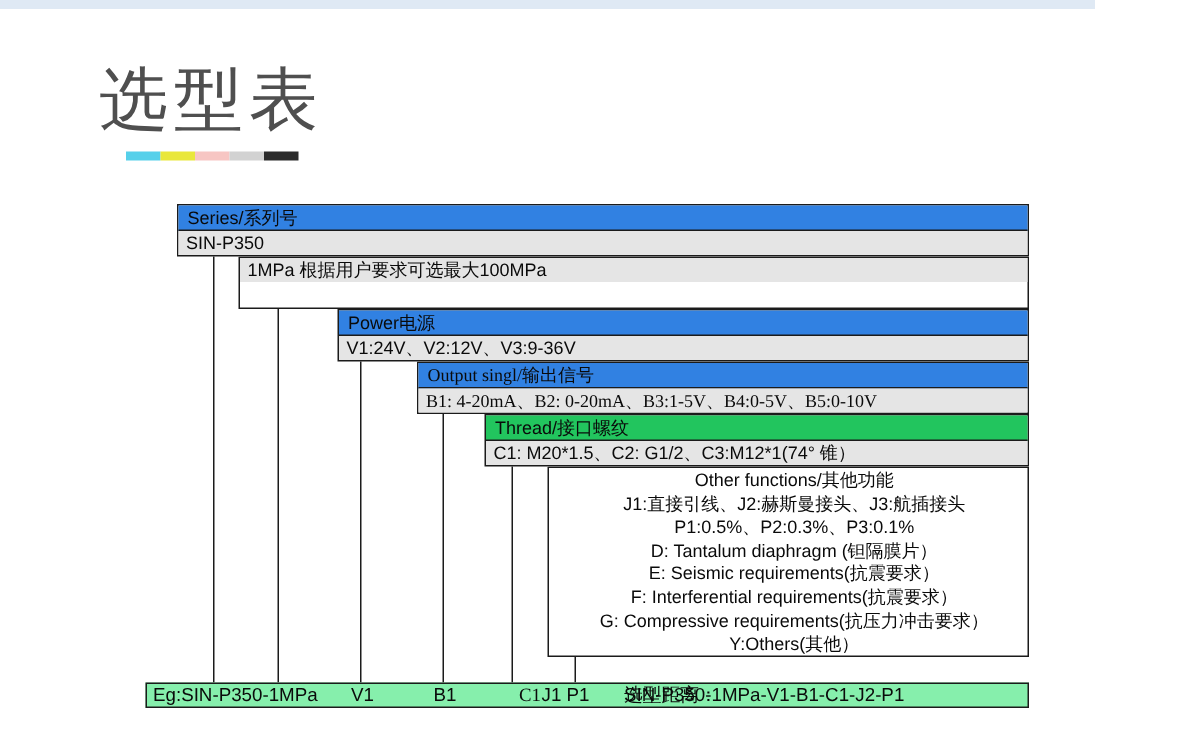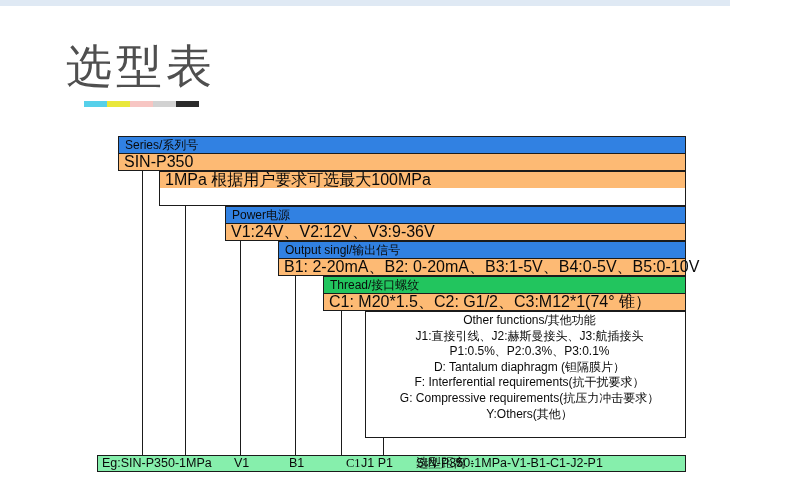--- a/index.html
+++ b/index.html
@@ -8,26 +8,26 @@
   .topband{position:absolute;left:0;top:0;width:790px;height:6px;background:#dfe9f4;}
   .page-title{position:absolute;left:66px;top:36px;font-size:46px;color:#4f4f4f;
               letter-spacing:4px;font-weight:400;}
   .ubar{position:absolute;top:101px;height:6px;}
   .useg{position:absolute;top:0;width:23px;height:6px;}
   .u0{left:0}.u1{left:23px}.u2{left:46px}.u3{left:69px}.u4{left:92px}
 
   .level{position:absolute;box-sizing:border-box;height:35px;border:1px solid #1b1b1b;background:#fff;}
   .level .hd{height:16px;line-height:16px;border-bottom:1px solid #1b1b1b;
              color:#0a0a0a;font-size:12px;padding-left:6px;white-space:nowrap;}
-  .level .val{height:16px;line-height:16px;font-size:16px;color:#0a0a0a;
-              padding-left:5px;background:#fdba74;white-space:nowrap;}
+  .level .val{height:16px;line-height:16px;font-size:12px;color:#0a0a0a;
+              padding-left:5px;background:#e5e5e5;white-space:nowrap;}
   .lv1{left:118px;top:136px;width:568px;}
   .lv2{left:159px;top:171px;width:527px;}
   .lv3{left:225px;top:206px;width:461px;}
-  .lv4{left:278px;top:241px;width:408px;}
+  .lv4{left:278px;top:241px;width:408px;font-family:Liberation Serif, serif;}
   .lv5{left:323px;top:276px;width:363px;}
 
   .otherbox{position:absolute;left:365px;top:311px;width:321px;height:127px;
             box-sizing:border-box;border:1px solid #1b1b1b;background:#fff;
             padding:1px 0 0 8px;font-size:12px;color:#0a0a0a;text-align:center;}
   .otherbox .ln{height:15.6px;line-height:15.6px;white-space:nowrap;}
 
   .vline{position:absolute;width:1px;background:#1b1b1b;}
   .vl1{left:142px;top:170px;height:285px;}
   .vl2{left:185px;top:205px;height:250px;}
@@ -79,34 +79,35 @@
     <div class="val">1MPa 根据用户要求可选最大100MPa</div>
   </div>
 
   <div class="level lv3">
     <div class="hd" style="background: rgb(49, 129, 226);">Power电源</div>
     <div class="val">V1:24V、V2:12V、V3:9-36V</div>
   </div>
 
   <div class="level lv4">
     <div class="hd" style="background: rgb(49, 129, 226);">Output singl/输出信号</div>
-    <div class="val">B1: 2-20mA、B2: 0-20mA、B3:1-5V、B4:0-5V、B5:0-10V</div>
+    <div class="val">B1: 4-20mA、B2: 0-20mA、B3:1-5V、B4:0-5V、B5:0-10V</div>
   </div>
 
   <div class="level lv5">
     <div class="hd" style="background: #22c55e;">Thread/接口螺纹</div>
     <div class="val">C1: M20*1.5、C2:  G1/2、C3:M12*1(74° 锥）</div>
   </div>
 
   <div class="otherbox">
     <div class="ln">Other functions/其他功能</div>
     <div class="ln">J1:直接引线、J2:赫斯曼接头、J3:航插接头</div>
     <div class="ln">P1:0.5%、P2:0.3%、P3:0.1%</div>
     <div class="ln">D: Tantalum diaphragm (钽隔膜片）</div>
-    <div class="ln">F: Interferential  requirements(抗干扰要求）</div>
+    <div class="ln">E: Seismic requirements(抗震要求）</div>
+    <div class="ln">F: Interferential  requirements(抗震要求）</div>
     <div class="ln">G: Compressive requirements(抗压力冲击要求）</div>
     <div class="ln">Y:Others(其他）</div>
   </div>
 
   <div class="egrow" style="background: #86efac;">
     <span class="eg-model">Eg:SIN-P350-1MPa</span>
     <span class="eg-v">V1</span>
     <span class="eg-b">B1</span>
     <span class="eg-c">C1</span>
     <span class="eg-j">J1 P1</span>

